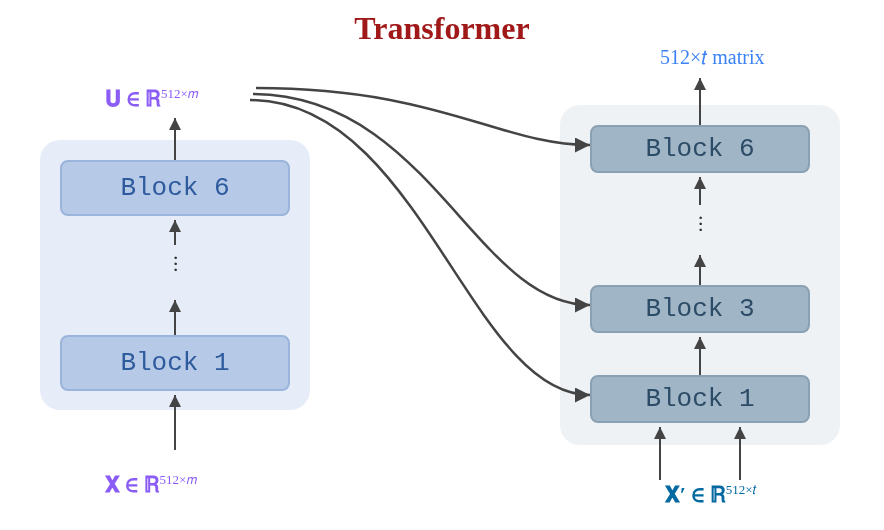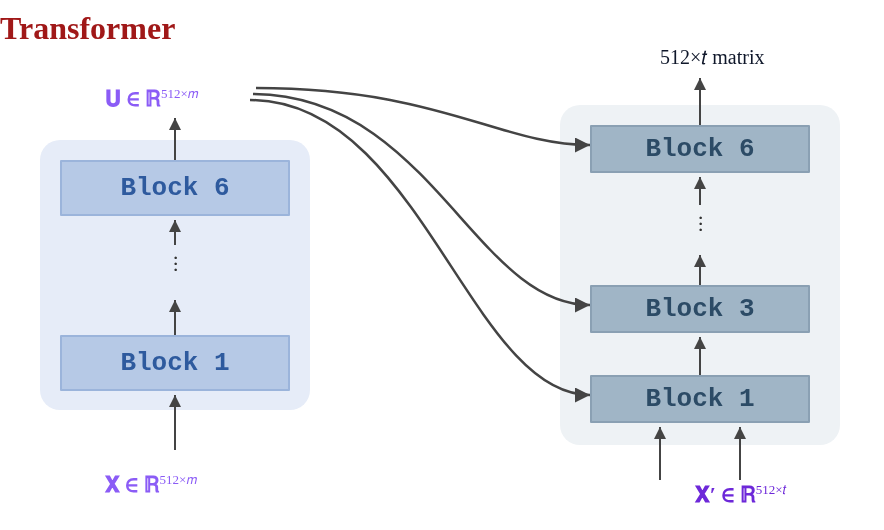--- a/index.html
+++ b/index.html
@@ -7,21 +7,21 @@
     padding: 0;
     width: 884px;
     height: 530px;
     font-family: Georgia, 'Times New Roman', serif;
     position: relative;
     background: #fff;
   }
   .title {
     position: absolute;
     width: 100%;
-    text-align: left;
+    text-align: center;
     top: 10px;
     font-size: 32px;
     font-weight: bold;
     color: #a01818;
   }
   .encoder-container {
     position: absolute;
     left: 40px;
     top: 140px;
     width: 270px;
@@ -33,23 +33,23 @@
     position: absolute;
     left: 560px;
     top: 105px;
     width: 280px;
     height: 340px;
     background: #eef2f5;
     border-radius: 20px;
   }
   .block {
     position: absolute;
-    border-radius: 1px;
+    border-radius: 8px;
     font-family: 'Courier New', monospace;
-    font-weight: bold;
+    font-weight: normal;
     font-size: 26px;
     display: flex;
     align-items: center;
     justify-content: center;
     box-sizing: border-box;
   }
   .block.enc {
     background: #b6c9e6;
     border: 2px solid #9bb4db;
     color: #2e5a9e;
@@ -71,25 +71,25 @@
     line-height: 6px;
   }
   .math-label {
     position: absolute;
     font-family: 'Times New Roman', serif;
     font-size: 22px;
     color: #8b5cf6;
   }
   .math-label .bold { font-weight: bold; }
   .math-label .sup { font-size: 13px; vertical-align: super; }
-  .math-label.red { color: #6d28d9; margin-left: 30px; }
+  .math-label.red { color: #0369a1; }
   .output-label {
     position: absolute;
     font-size: 20px;
-    color: #0f172a;
+    color: #3b82f6;
     font-family: Georgia, serif;
   }
   svg.arrows {
     position: absolute;
     left: 0; top: 0;
     width: 884px;
     height: 530px;
     pointer-events: none;
   }
 </style>

